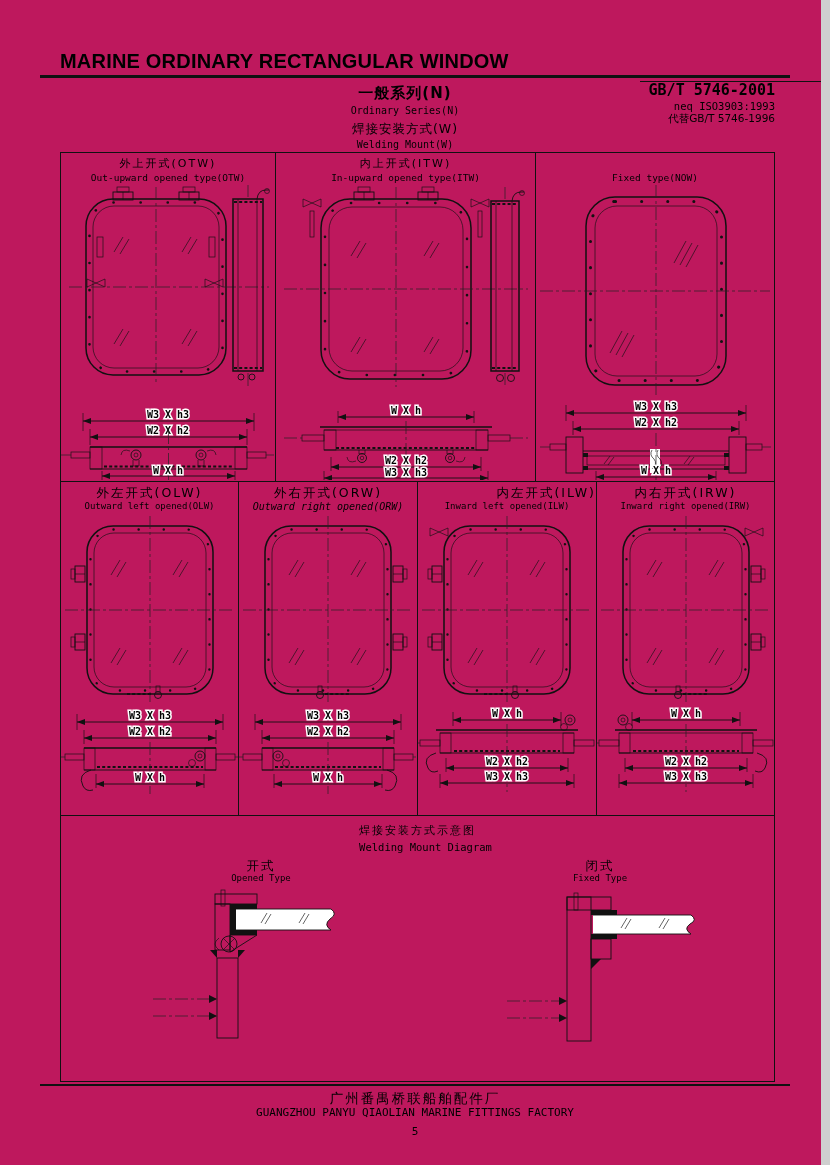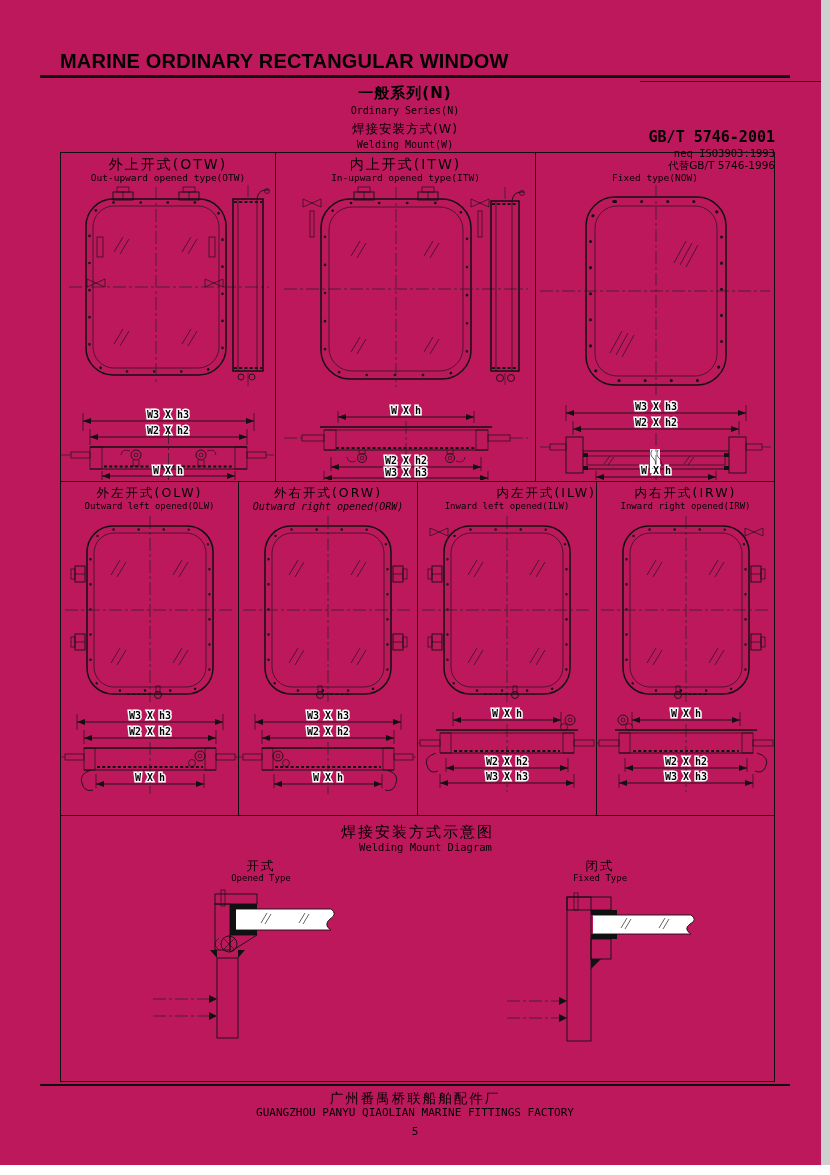--- a/index.html
+++ b/index.html
@@ -21,39 +21,39 @@
   text.dim{font:bold 10px "DejaVu Sans Mono",monospace;text-anchor:middle;fill:#000;
            paint-order:stroke;stroke:#fff;stroke-width:3px;}
   marker path{fill:#111;}
   
   .frame{position:absolute;left:60px;top:152px;width:715px;height:930px;
          border:1.6px solid #111;box-sizing:border-box;display:flex;flex-direction:column;}
   .row{display:flex;box-sizing:border-box;}
   .rb{border-bottom:1.3px solid #111;}
   .cell{position:relative;box-sizing:border-box;}
   .cr{border-right:1.2px solid #111;}
-  .pt-zh{position:absolute;top:3px;left:0;right:0;text-align:center;font-size:14px;
+  .pt-zh{position:absolute;top:3px;left:0;right:0;text-align:center;font-size:11px;
          letter-spacing:2px;white-space:nowrap;}
   .pt-en{position:absolute;top:19px;left:0;right:0;text-align:center;
          font-family:"DejaVu Sans Mono",monospace;font-size:9.5px;white-space:nowrap;}
   .mono{font-family:"DejaVu Sans Mono",monospace;}
   .ctr{text-align:center;}
   .rgt{text-align:right;}
 </style>
 </head>
 <body>
 
 <div class="page">
 
   <div class="abs" style="left:60px;top:50px;font-size:20px;font-weight:bold;letter-spacing:0.2px;
        font-family:'Liberation Sans',sans-serif;">MARINE ORDINARY RECTANGULAR WINDOW</div>
   <div class="abs" style="left:40px;top:75px;width:750px;height:2.6px;background:#111;"></div>
   <div class="abs" style="left:640px;top:81px;width:182px;height:1.4px;background:#111;"></div>
 
-  <div class="abs rgt" style="right:55px;top:81px;margin-top:47px;">
+  <div class="abs rgt" style="right:55px;top:81px;">
     <div class="mono" style="font-size:15px;font-weight:bold;">GB/T 5746-2001</div>
     <div class="mono" style="font-size:10.5px;margin-top:1px;">neq ISO3903:1993</div>
     <div style="font-size:10.5px;">代替GB/T 5746-1996</div>
   </div>
 
   <div class="abs ctr" style="left:40px;top:84px;width:730px;">
     <div style="font-size:15px;font-weight:bold;letter-spacing:1px;">一般系列(N)</div>
     <div class="mono" style="font-size:10px;margin-top:2px;">Ordinary Series(N)</div>
     <div style="font-size:12.5px;margin-top:5px;letter-spacing:1px;">焊接安装方式(W)</div>
     <div class="mono" style="font-size:10px;margin-top:1px;">Welding Mount(W)</div>
@@ -574,21 +574,21 @@
               <line x1="156" y1="258" x2="156" y2="272" class="ex"></line>
             <line x1="22" y1="267" x2="156" y2="267" class="dl" marker-start="url(#mG)" marker-end="url(#mG)"></line>
             <text class="dim" x="89" y="264">W3 X h3</text>
           </g>
         </svg>
       </div>
     </div>
 
     <div class="row" style="flex:1;">
       <div class="cell" style="flex:1;">
-        <div class="abs ctr" style="left:0;right:0;top:7px;font-size:15px;letter-spacing:2px;">焊接安装方式示意图</div>
+        <div class="abs ctr" style="left:0;right:0;top:7px;font-size:11px;letter-spacing:2px;">焊接安装方式示意图</div>
         <div class="abs ctr mono" style="left:16px;right:0;top:25px;font-size:10.5px;">Welding Mount Diagram</div>
         <div class="abs ctr" style="left:140px;top:42px;width:120px;font-size:12.5px;letter-spacing:2px;">开式</div>
         <div class="abs ctr mono" style="left:140px;top:57px;width:120px;font-size:9px;">Opened Type</div>
         <div class="abs ctr" style="left:479px;top:42px;width:120px;font-size:12.5px;letter-spacing:2px;">闭式</div>
         <div class="abs ctr mono" style="left:479px;top:57px;width:120px;font-size:9px;">Fixed Type</div>
 
         <svg class="abs" style="left:0;top:66px;" width="712" height="196" viewBox="0 0 712 196">
           <defs>
             <pattern id="hW" width="6" height="6" patternUnits="userSpaceOnUse" patternTransform="rotate(45)">
                 <rect width="6" height="6" fill="#fff"></rect>

